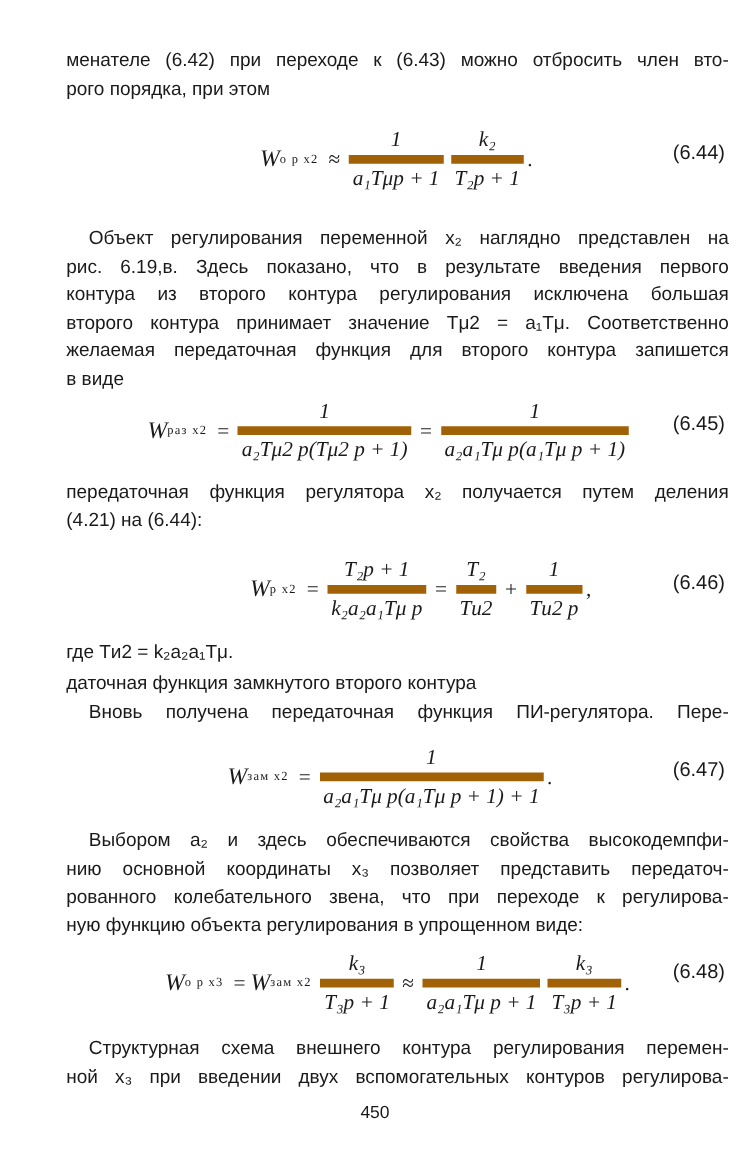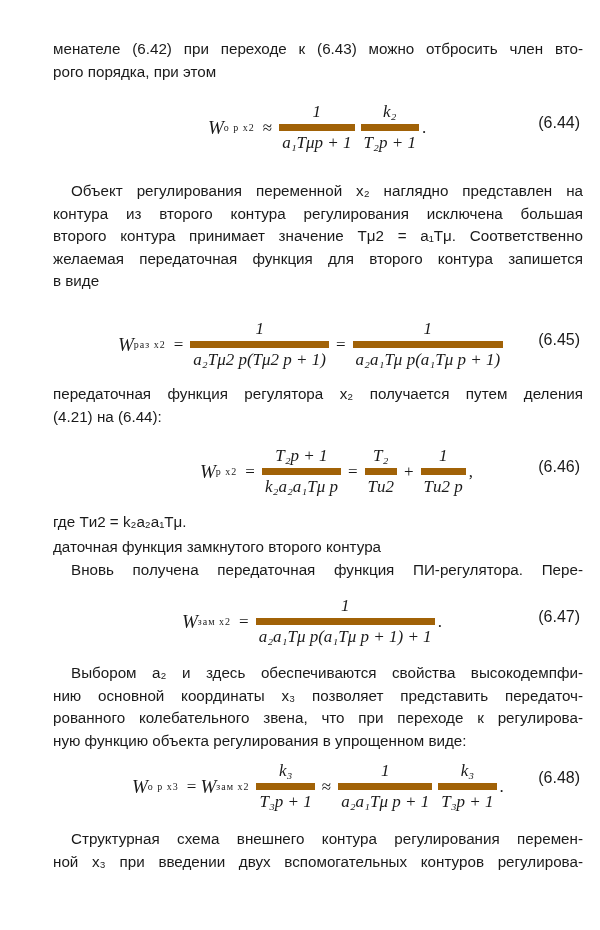--- a/index.html
+++ b/index.html
@@ -45,20 +45,21 @@
         <span class="num">k₂</span>
         <span class="den">T₂p + 1</span>
       </span>
       <span>.</span>
     </div>
     <span class="eqnum" style="top:16px;">(6.44)</span>
   </div>
 
   <div class="para indent" style="top:180px;">
     <span class="line">Объект регулирования переменной x₂ наглядно представлен на</span>
+    <span class="line" style="text-indent:0">рис. 6.19,в. Здесь показано, что в результате введения первого</span>
     <span class="line" style="text-indent:0">контура из второго контура регулирования исключена большая</span>
     <span class="line" style="text-indent:0">второго контура принимает значение Tμ2 = a₁Tμ. Соответственно</span>
     <span class="line" style="text-indent:0">желаемая передаточная функция для второго контура запишется</span>
     <span class="line last" style="text-indent:0">в виде</span>
   </div>
 
   <div class="eq" style="top:315px;">
     <div class="eqbody" style="left:118px; top:4px;">
       <span class="W">W</span>
       <span class="Wsub">раз x2</span>
@@ -158,13 +159,14 @@
       <span>.</span>
     </div>
     <span class="eqnum" style="top:12px;">(6.48)</span>
   </div>
 
   <div class="para indent" style="top:828px;">
     <span class="line">Структурная схема внешнего контура регулирования перемен-</span>
     <span class="line" style="text-indent:0">ной x₃ при введении двух вспомогательных контуров регулирова-</span>
   </div>
 
+  <div class="pagenum">450</div>
 </div>
 
 </body></html>

